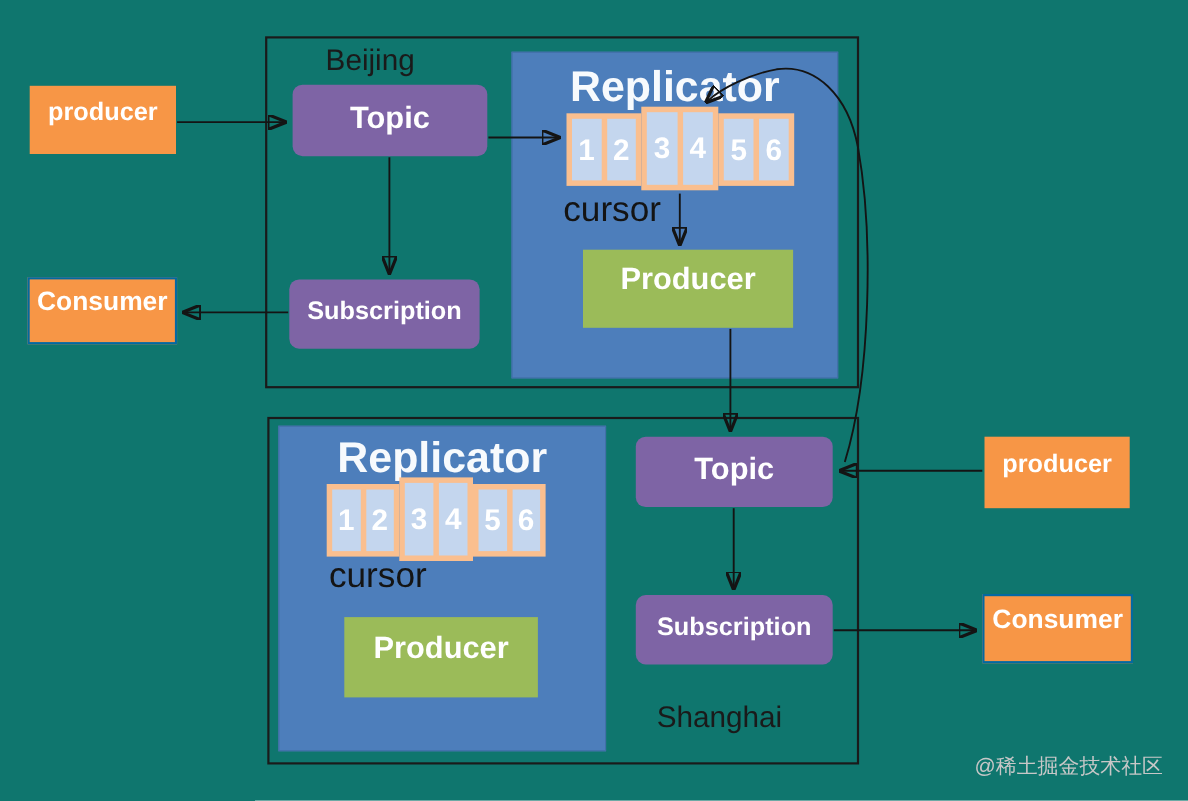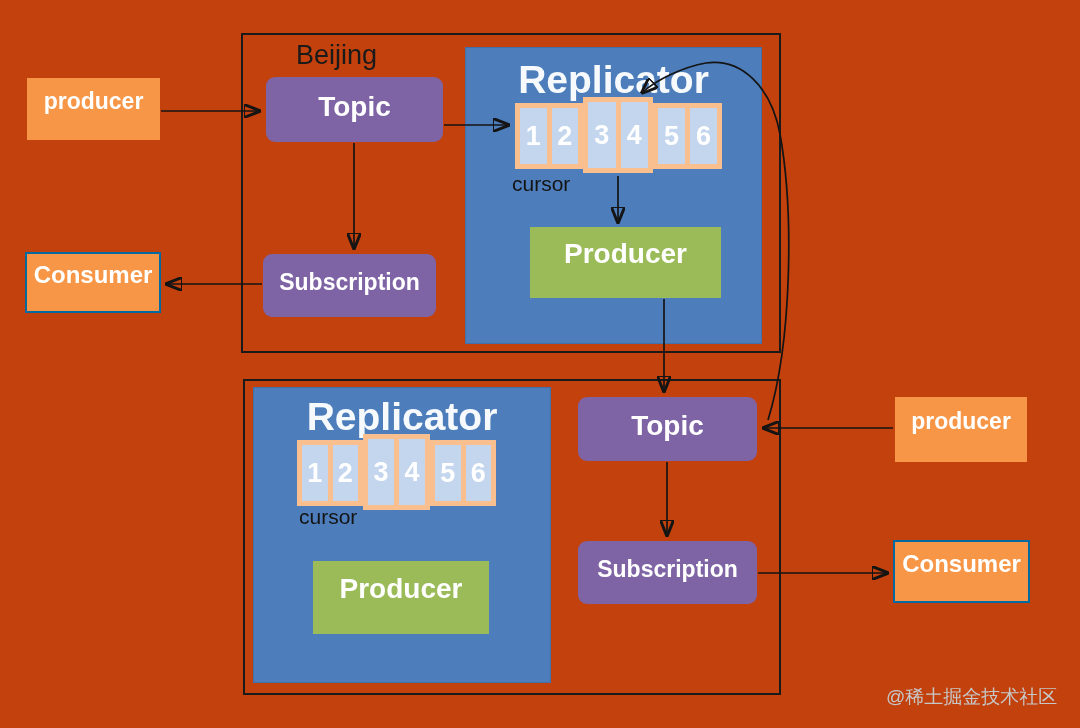--- a/index.html
+++ b/index.html
@@ -1,17 +1,17 @@
 <!DOCTYPE html>
 <html><head>
 <meta charset="utf-8">
 <style>
   html,body{margin:0;padding:0;background:#ffffff;}
   #stage{
-    position:relative;width:1080px;height:728px;background:#c2410c;overflow:hidden;
+    position:relative;width:1080px;height:728px;background:#0f766e;overflow:hidden;
     font-family:"Liberation Sans",sans-serif;
   }
   .abs{position:absolute;box-sizing:border-box;}
   .region-box{border:2px solid #1a1a1a;background:transparent;}
   .region-label{color:#1a1a1a;font-size:27px;font-weight:400;white-space:nowrap;}
   .purple-node{
     background:#7E64A5;color:#ffffff;border-radius:9px;
     display:flex;align-items:center;justify-content:center;
     font-weight:bold;padding-bottom:6px;
   }
@@ -27,21 +27,21 @@
   .orange-node{
     background:#F79646;color:#ffffff;display:flex;align-items:center;justify-content:center;
     font-weight:bold;padding-bottom:16px;
   }
   .orange-bordered{border:2px solid #0369a1;}
   .seg-group{background:#FABF8F;display:flex;gap:5px;padding:5px;}
   .seg-cell{
     flex:1;background:#C4D6EE;color:#ffffff;font-weight:bold;font-size:27px;
     display:flex;align-items:center;justify-content:center;
   }
-  .cursor-label{color:#141414;font-size:21px;white-space:nowrap;text-align:right;}
+  .cursor-label{color:#141414;font-size:32px;white-space:nowrap;text-align:right;}
   .watermark{color:#C7C7C7;font-size:19px;white-space:nowrap;}
   svg.overlay{position:absolute;left:0;top:0;pointer-events:none;}
   svg.overlay path{fill:none;stroke:#141414;stroke-width:1.7px;}
 </style>
 </head>
 <body>
 
 <div id="stage">
 
   <div class="abs region-box" style="left:241px;top:33px;width:540px;height:320px;"></div>
@@ -69,20 +69,21 @@
 
   <div class="abs cursor-label" style="left:512px;top:172px;">cursor</div>
 
   <div class="abs green-node" style="left:530px;top:227px;width:191px;height:71px;">Producer</div>
 
   <div class="abs orange-node" style="left:27px;top:78px;width:133px;height:62px;font-size:23px;">producer</div>
 
   <div class="abs orange-node orange-bordered" style="left:25px;top:252px;width:136px;height:61px;font-size:24px;">Consumer</div>
 
   <div class="abs region-box" style="left:243px;top:379px;width:538px;height:316px;"></div>
+  <div class="abs region-label" style="left:597px;top:637px;">Shanghai</div>
 
   <div class="abs blue-panel" style="left:253px;top:387px;width:298px;height:296px;"></div>
   <div class="abs panel-title" style="left:253px;top:395px;width:298px;">Replicator</div>
 
   <div class="abs seg-group" style="left:297px;top:440px;width:66px;height:66px;">
     <div class="seg-cell">1</div>
     <div class="seg-cell">2</div>
   </div>
   <div class="abs seg-group" style="left:363px;top:434px;width:67px;height:76px;">
     <div class="seg-cell">3</div>

